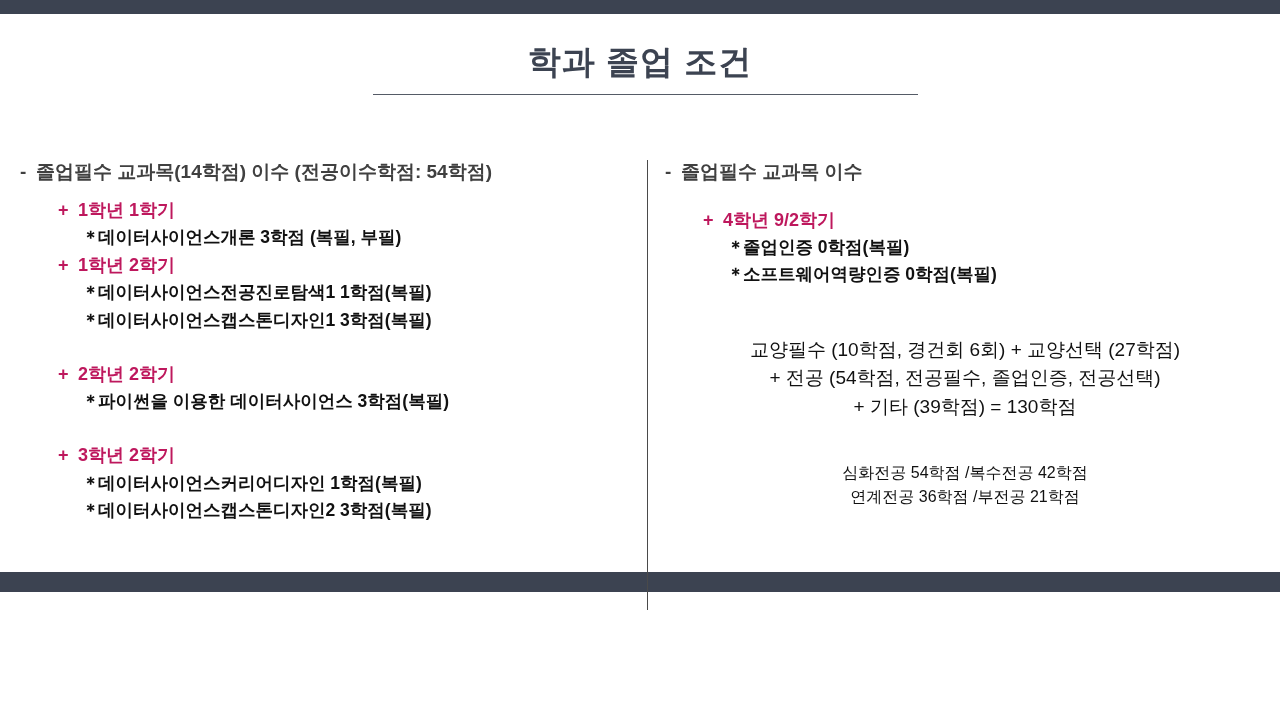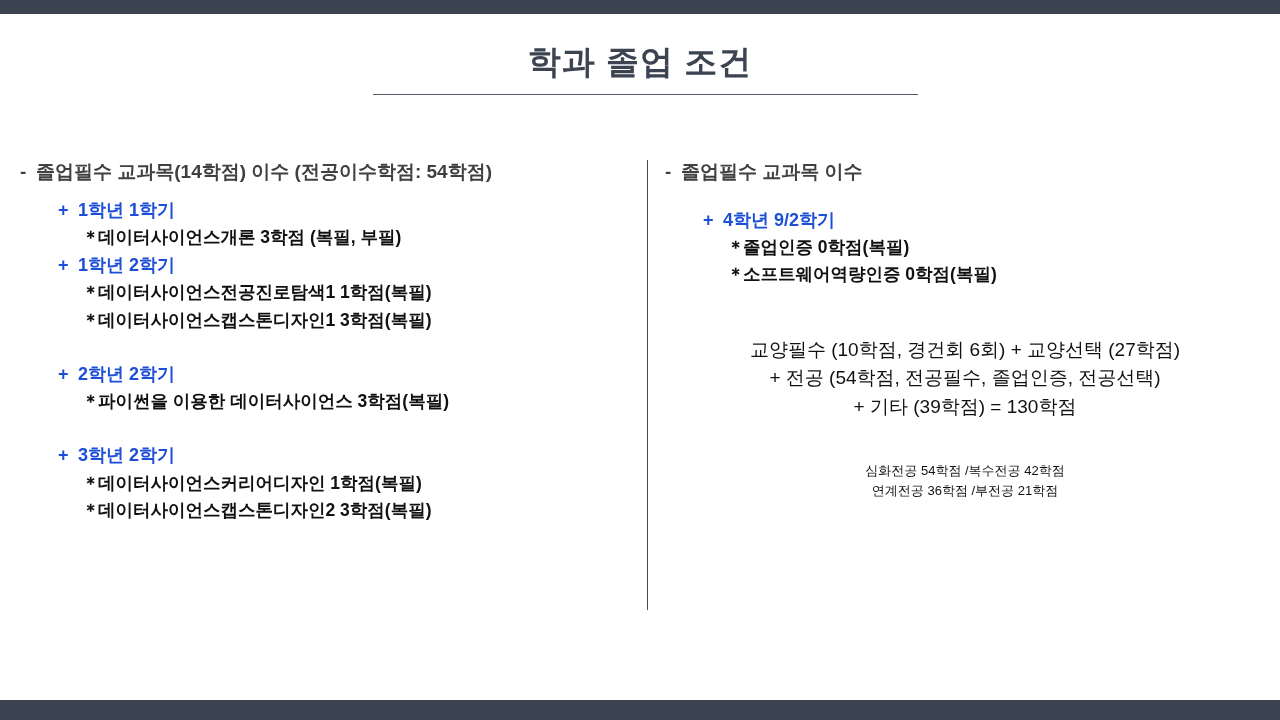--- a/index.html
+++ b/index.html
@@ -11,21 +11,21 @@
     height: 720px;
     background: #ffffff;
     font-family: "Liberation Sans", sans-serif;
     color: #1a1a1a;
     overflow: hidden;
     position: relative;
   }
   .slide {
     position: relative;
     width: 1280px;
-    height: 720px;
+    height: 592px;
     box-sizing: border-box;
   }
   .bar-top {
     position: absolute;
     top: 0; left: 0;
     width: 1280px;
     height: 14px;
     background: #3c4351;
   }
   .bar-bottom {
@@ -73,21 +73,21 @@
     font-size: 19px;
     font-weight: bold;
     color: #404040;
     margin: 0 0 12px 0;
     line-height: 1.3;
   }
   .lvl1 .dash { display: inline-block; width: 16px; }
   .lvl2 {
     font-size: 18px;
     font-weight: bold;
-    color: #1d4ed8;
+    color: #be185d;
     margin: 0 0 2px 0;
     padding-left: 38px;
     line-height: 1.45;
   }
   .lvl2 .plus { display: inline-block; width: 20px; }
   .lvl3 {
     font-size: 17.5px;
     font-weight: bold;
     color: #111;
     margin: 2px 0 2px 0;
@@ -101,21 +101,21 @@
 
   .center-block {
     text-align: center;
     font-size: 19px;
     font-weight: normal;
     color: #111;
     line-height: 1.5;
   }
   .center-block div { white-space: nowrap; }
   .center-block.second {
-    font-size: 13px;
+    font-size: 16px;
     margin-top: 40px;
   }
 </style>
 </head>
 <body>
 
 <div class="slide">
 
   <div class="bar-top"></div>
   <div class="bar-bottom"></div>

